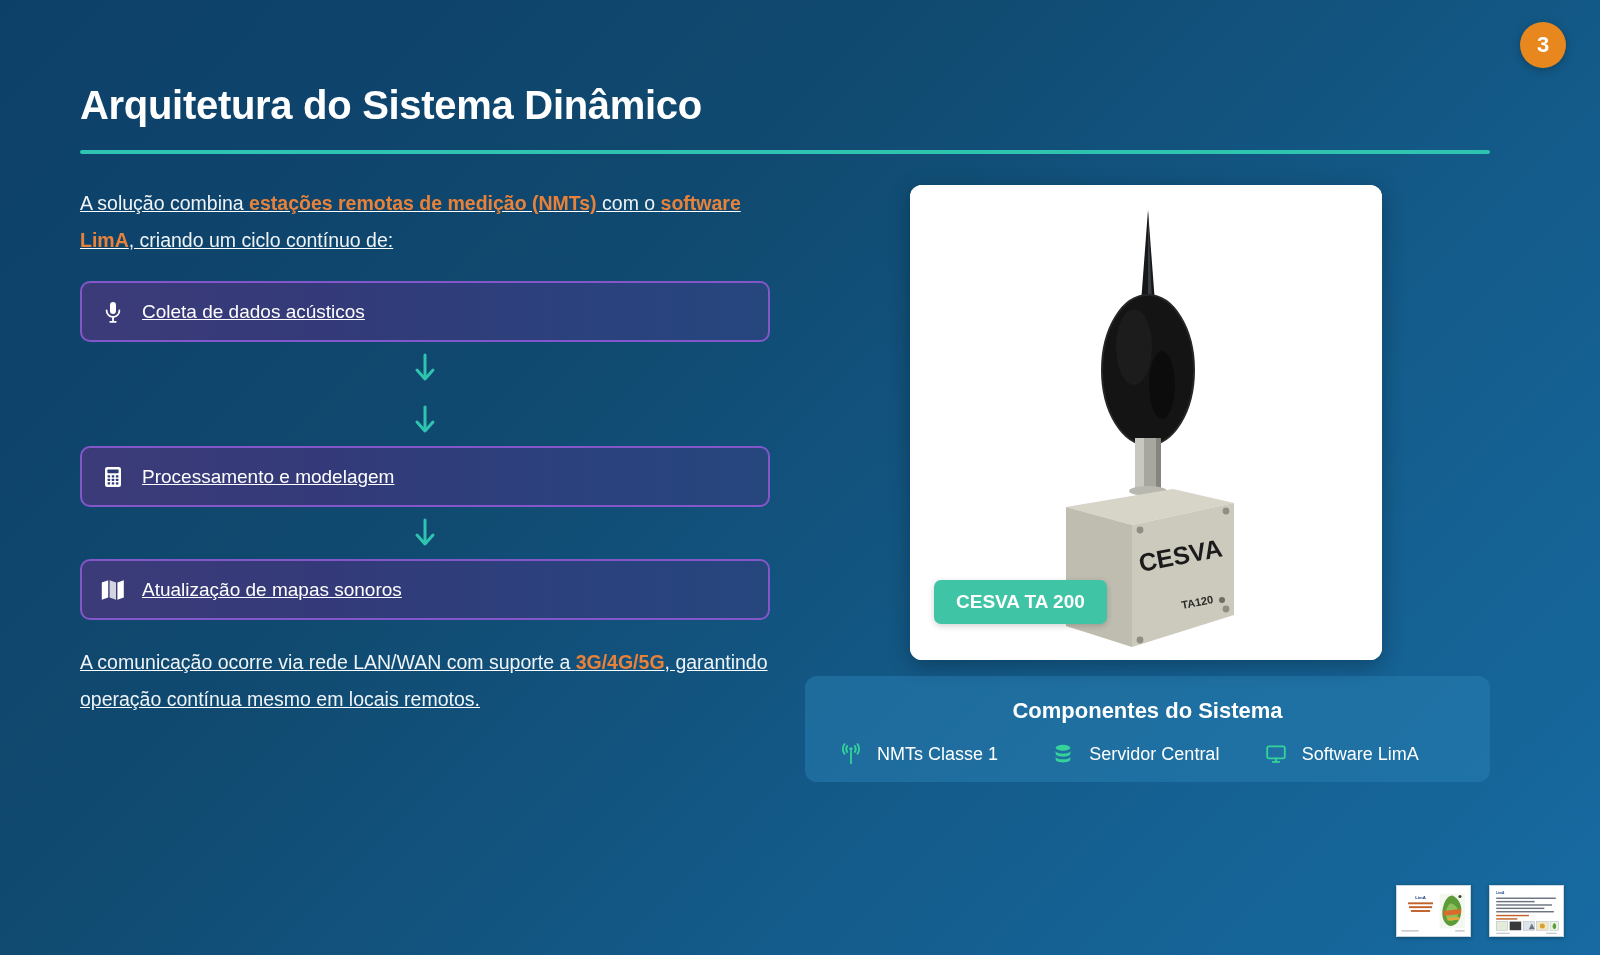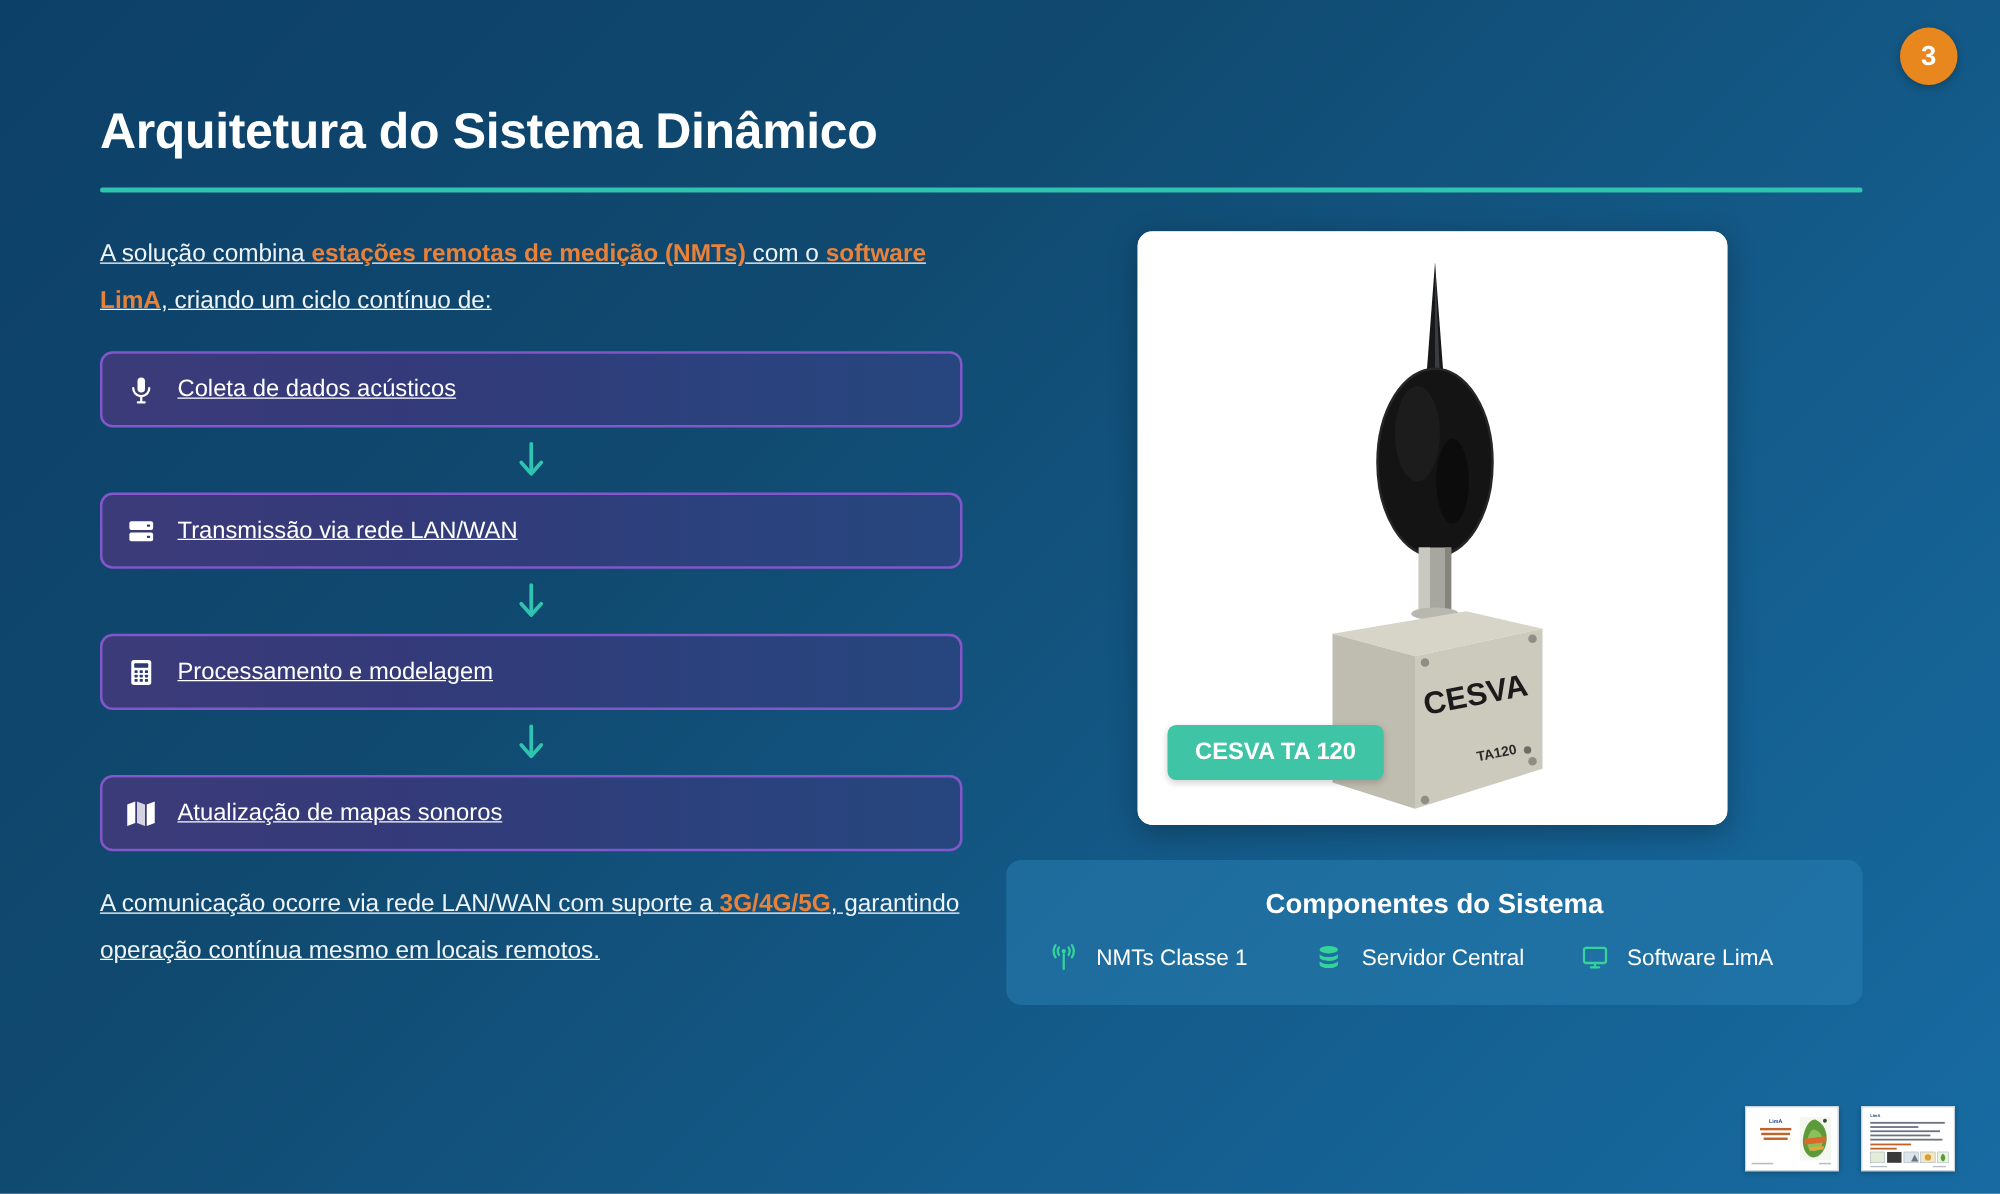--- a/index.html
+++ b/index.html
@@ -145,25 +145,25 @@
     color: #ffffff;
     font-weight: bold;
     font-size: 19px;
     padding: 11px 22px;
     border-radius: 7px;
     box-shadow: 0 2px 6px rgba(0,0,0,0.18);
   }
 
   
   .components-panel {
-    margin-top: 28px;
+    margin-top: 16px;
     width: 685px;
     background: rgba(40, 126, 176, 0.55);
     border-radius: 12px;
-    padding: 22px 34px 26px 34px;
+    padding: 22px 34px 16px 34px;
   }
 
   .components-title {
     text-align: center;
     font-size: 22px;
     font-weight: bold;
     color: #ffffff;
     margin-bottom: 18px;
   }
 
@@ -245,31 +245,20 @@
       <span class="step-label">Coleta de dados acústicos</span>
     </div>
 
     <div class="flow-arrow">
       <svg width="26" height="32" viewBox="0 0 26 32" fill="none" stroke="currentColor" stroke-width="3" stroke-linecap="round" stroke-linejoin="round">
         <line x1="13" y1="3" x2="13" y2="25"></line>
         <polyline points="5,18 13,27 21,18"></polyline>
       </svg>
     </div>
 
-    <div class="flow-step">
-      <span class="step-icon">
-        <svg width="24" height="24" viewBox="0 0 24 24" fill="currentColor">
-          <rect x="2.5" y="4" width="19" height="7" rx="1.6"></rect>
-          <rect x="2.5" y="13" width="19" height="7" rx="1.6"></rect>
-          <rect x="16.5" y="6.6" width="2.6" height="1.8" rx="0.6" fill="#2b3a72"></rect>
-          <rect x="16.5" y="15.6" width="2.6" height="1.8" rx="0.6" fill="#2b3a72"></rect>
-        </svg>
-      </span>
-      <span class="step-label">Transmissão via rede LAN/WAN</span>
-    </div>
 
     <div class="flow-arrow">
       <svg width="26" height="32" viewBox="0 0 26 32" fill="none" stroke="currentColor" stroke-width="3" stroke-linecap="round" stroke-linejoin="round">
         <line x1="13" y1="3" x2="13" y2="25"></line>
         <polyline points="5,18 13,27 21,18"></polyline>
       </svg>
     </div>
 
     <div class="flow-step">
       <span class="step-icon">
@@ -349,21 +338,21 @@
       <circle cx="230" cy="455" r="3.4" fill="#8f8d84"></circle>
       <circle cx="316" cy="424" r="3.4" fill="#8f8d84"></circle>
 
       <text x="272" y="379" font-family="Liberation Sans, sans-serif" font-size="25" font-weight="bold" fill="#1b1b1b" text-anchor="middle" transform="rotate(-11 272 379)">CESVA</text>
 
       <text x="288" y="421" font-family="Liberation Sans, sans-serif" font-size="11" font-weight="bold" fill="#2a2a2a" text-anchor="middle" transform="rotate(-11 288 421)">TA120</text>
       <circle cx="312" cy="415" r="3" fill="#6e6c64"></circle>
     </svg>
 
     <div class="photo-caption">
-      <span>CESVA TA 120</span>
+      <span>CESVA TA 200</span>
     </div>
   </div>
 
   <div class="components-panel">
     <div class="components-title">Componentes do Sistema</div>
 
     <div class="components-grid">
 
       <div class="component-item">
         <span class="comp-icon">

